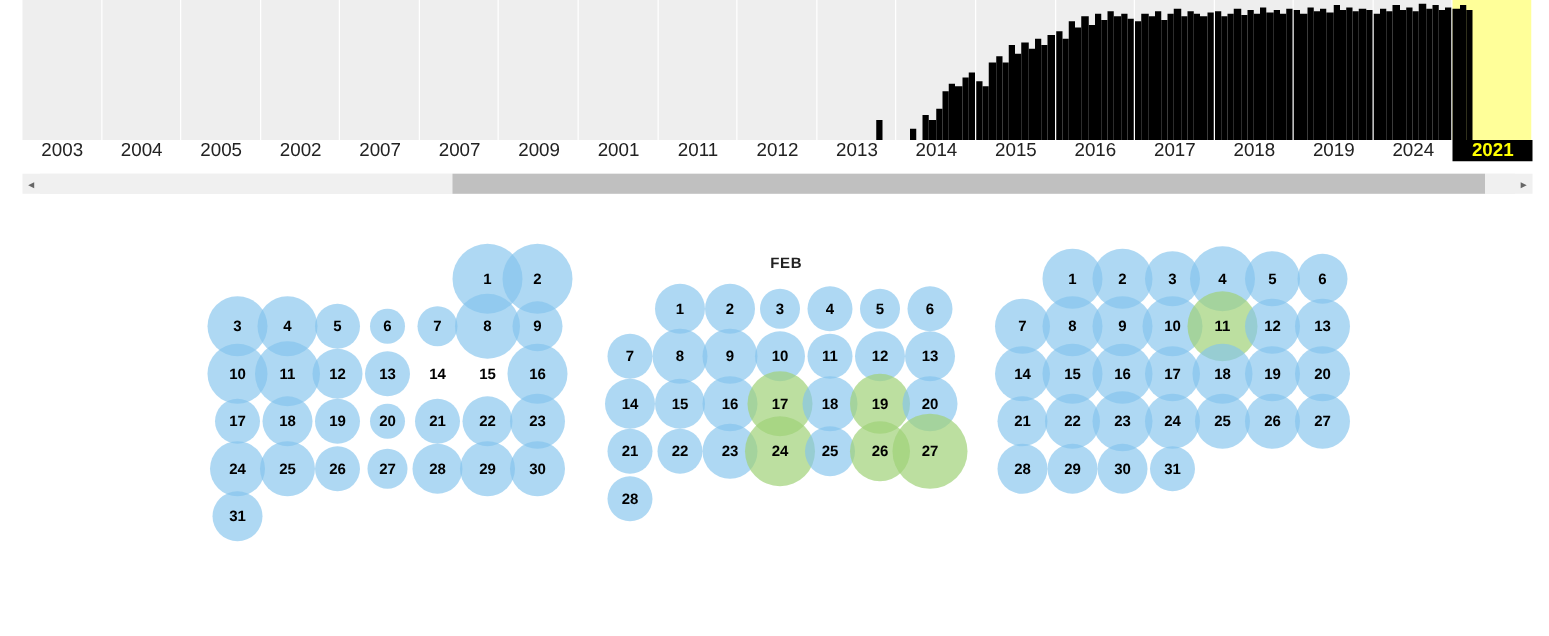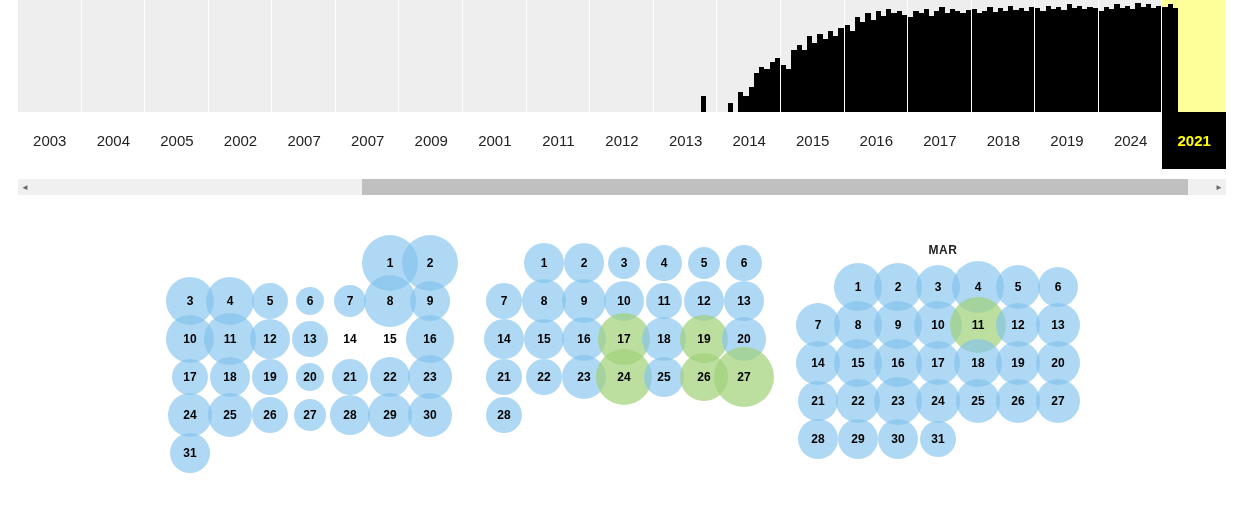--- a/index.html
+++ b/index.html
@@ -48,21 +48,21 @@
   .year-labels {
     display: flex;
     width: 100%;
   }
   .year-label {
     flex: 1 1 0;
     text-align: center;
     font-size: 15px;
     font-weight: 400;
     color: #222;
-    padding: 20px 0;
+    padding: 0 0;
     cursor: pointer;
   }
   .year-label.selected {
     background: #000;
     color: #ffff00;
     font-weight: 700;
   }
   .chart-scroll {
     margin-top: 10px;
     height: 16px;
@@ -624,20 +624,21 @@
           <div class="circle" style="width: 44px; height: 44px;"></div>
           <div class="num">30</div>
         </div>
         <div class="day-cell" style="left: 0px; top: 190px;">
           <div class="circle" style="width: 40px; height: 40px;"></div>
           <div class="num">31</div>
         </div>
       </div>
     </div>
     <div class="month">
+      <div class="month-label">FEB</div>
       <div class="grid">
         <div class="day-cell" style="left: 40px; top: 0px;">
           <div class="circle" style="width: 40px; height: 40px;"></div>
           <div class="num">1</div>
         </div>
         <div class="day-cell" style="left: 80px; top: 0px;">
           <div class="circle" style="width: 40px; height: 40px;"></div>
           <div class="num">2</div>
         </div>
         <div class="day-cell" style="left: 120px; top: 0px;">
@@ -740,21 +741,20 @@
           <div class="circle green" style="width: 60px; height: 60px;"></div>
           <div class="num">27</div>
         </div>
         <div class="day-cell" style="left: 0px; top: 152px;">
           <div class="circle" style="width: 36px; height: 36px;"></div>
           <div class="num">28</div>
         </div>
       </div>
     </div>
     <div class="month">
-      <div class="month-label">MAR</div>
       <div class="grid">
         <div class="day-cell" style="left: 40px; top: 0px;">
           <div class="circle" style="width: 48px; height: 48px;"></div>
           <div class="num">1</div>
         </div>
         <div class="day-cell" style="left: 80px; top: 0px;">
           <div class="circle" style="width: 48px; height: 48px;"></div>
           <div class="num">2</div>
         </div>
         <div class="day-cell" style="left: 120px; top: 0px;">

